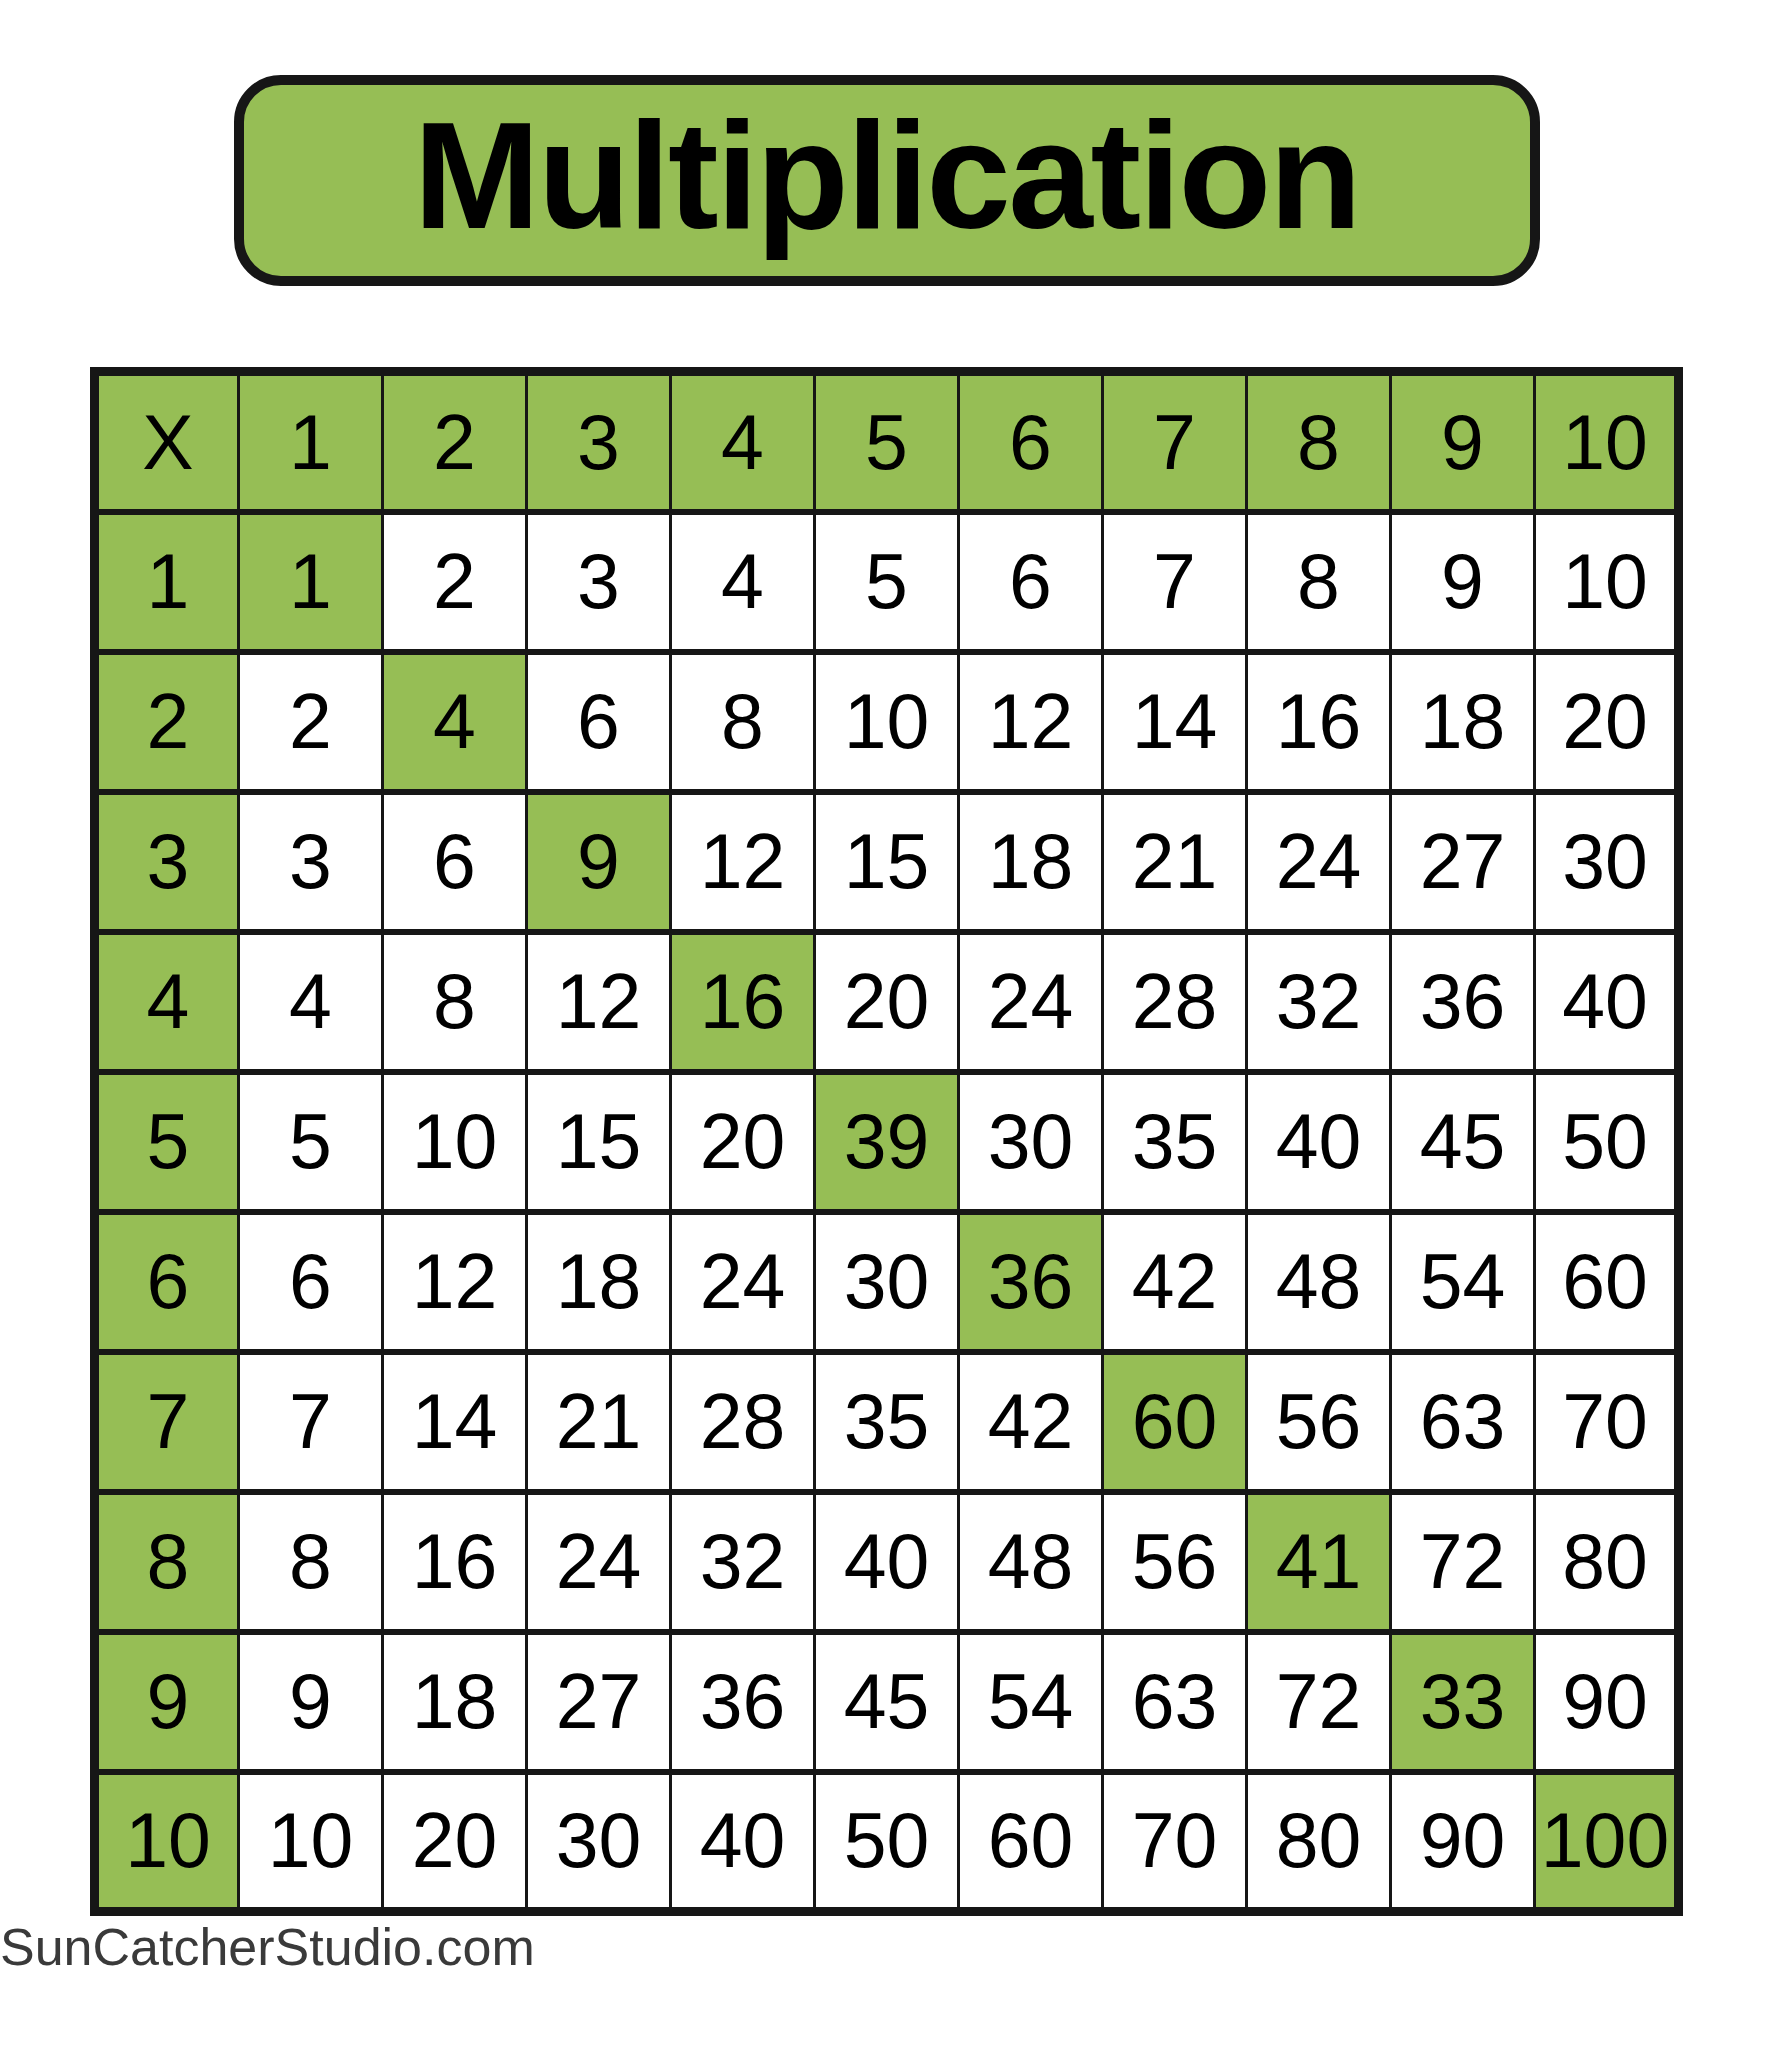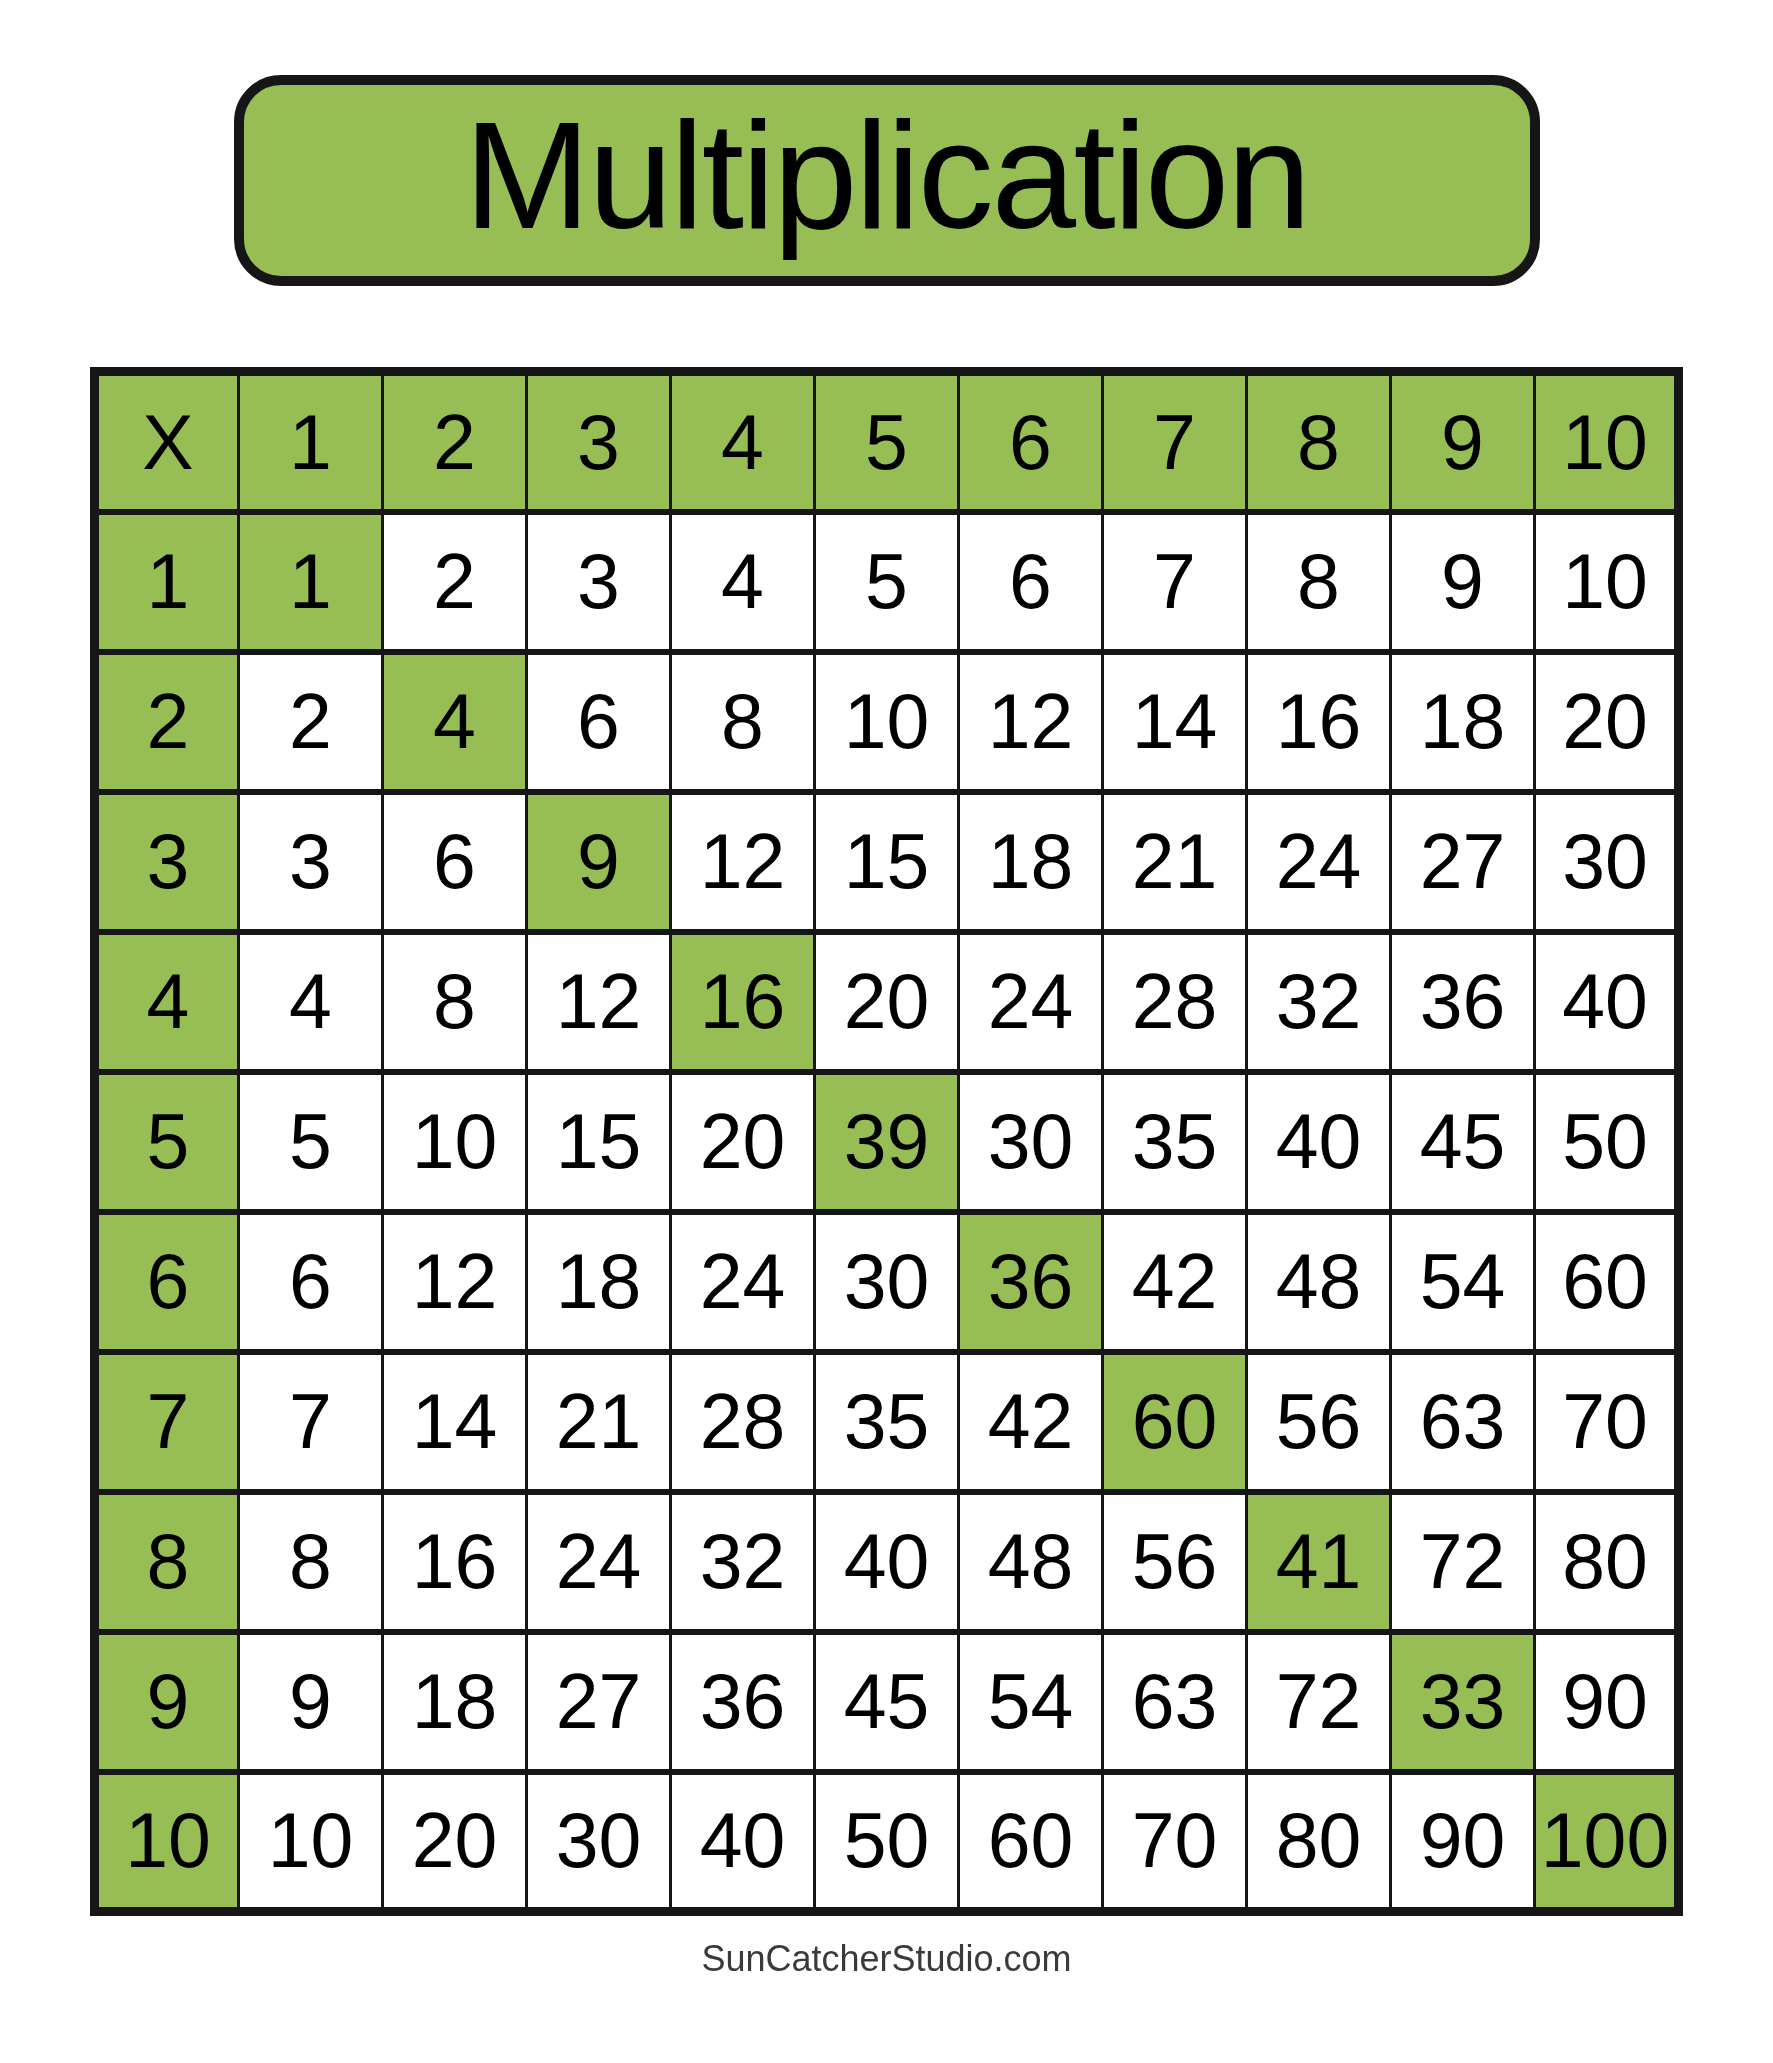--- a/index.html
+++ b/index.html
@@ -23,21 +23,21 @@
     margin:75px auto 0;
     background:var(--green);
     border:10.5px solid var(--border);
     border-radius:47px;
     display:flex;
     align-items:center;
     justify-content:center;
   }
   .banner-title{
     font-size:152px;
-    font-weight:400;
+    font-weight:700;
     letter-spacing:-2.4px;
     color:#000;
     line-height:1;
     padding-bottom:11.3px;
   }
   table.mult{
     margin:81px auto 0;
     border-collapse:collapse;
     table-layout:fixed;
     border:9px solid var(--border);
@@ -52,23 +52,22 @@
     font-weight:400;
     line-height:1;
     background:var(--cell-bg);
     border-left:3.2px solid var(--border);
     border-right:3.2px solid var(--border);
     border-top:6.4px solid var(--border);
     border-bottom:6.4px solid var(--border);
   }
   table.mult .green{background:var(--green);}
   .footer{
-    margin-top:22px;
-    text-align:center;
-    font-size:36px;
+    margin-top:1px;
+    font-size:52px;
     color:var(--footer);
   }
 </style>
 </head>
 <body>
 
 <div class="banner">
   <div class="banner-title">Multiplication</div>
 </div>
 

